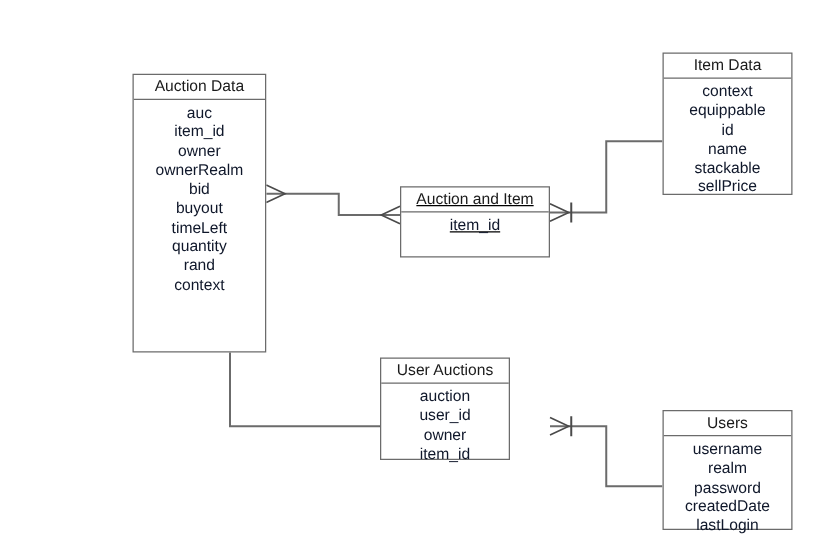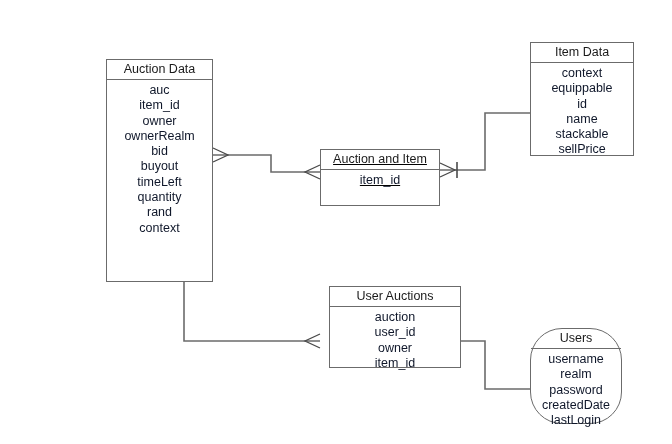--- a/index.html
+++ b/index.html
@@ -130,31 +130,31 @@
     </div>
   </div>
 
   <div class="entity" style="left:320px; top:149px; width:120px; height:57px;text-decoration:underline;">
     <div class="entity-header">Auction and Item</div>
     <div class="entity-attrs">
       <div class="attr">item_id</div>
     </div>
   </div>
 
-  <div class="entity" style="left:329px; top:286px; width:132px; height:82px;">
+  <div class="entity" style="left:304px; top:286px; width:104px; height:82px;">
     <div class="entity-header">User Auctions</div>
     <div class="entity-attrs">
       <div class="attr">auction</div>
       <div class="attr">user_id</div>
       <div class="attr">owner</div>
       <div class="attr">item_id</div>
     </div>
   </div>
 
-  <div class="entity" style="left:530px; top:328px; width:92px; height:96px;border-radius:32px;">
+  <div class="entity" style="left:530px; top:328px; width:104px; height:96px;">
     <div class="entity-header">Users</div>
     <div class="entity-attrs">
       <div class="attr">username</div>
       <div class="attr">realm</div>
       <div class="attr">password</div>
       <div class="attr">createdDate</div>
       <div class="attr">lastLogin</div>
     </div>
   </div>
 

